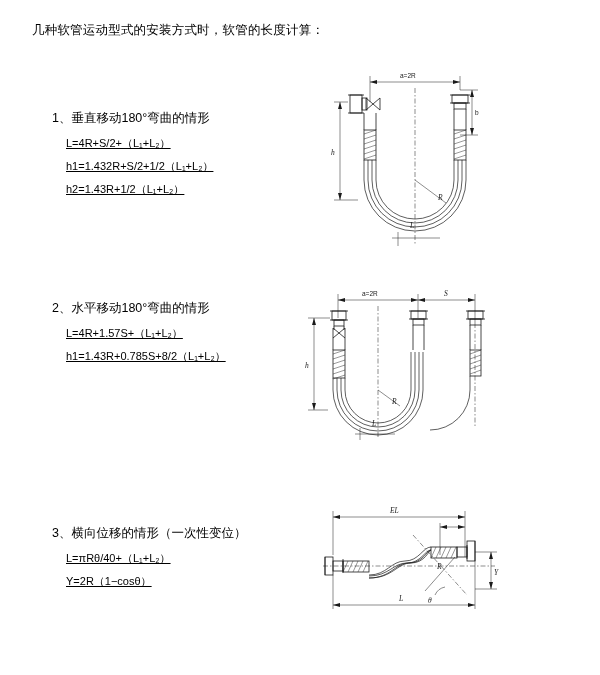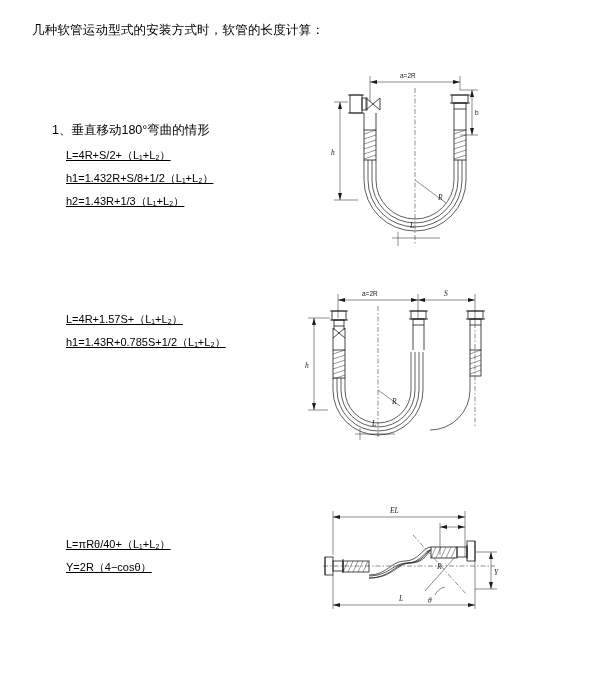--- a/index.html
+++ b/index.html
@@ -35,21 +35,20 @@
   }
   .sec1 { top: 110px; }
   .sec2 { top: 300px; }
   .sec3 { top: 525px; }
 
   .text-block {
     position: absolute;
     left: 52px;
     top: 0;
     width: 260px;
-    margin-top: 12px;
   }
   .sec-title {
     font-size: 12.5px;
     margin-bottom: 9px;
     white-space: nowrap;
   }
   .formula {
     font-size: 11px;
     margin-left: 14px;
     margin-bottom: 8px;
@@ -78,22 +77,22 @@
 <body>
 
 <div class="page">
 
   <div class="heading">几种软管运动型式的安装方式时，软管的长度计算：</div>
 
   <div class="section sec1">
     <div class="text-block">
       <div class="sec-title">1、垂直移动180°弯曲的情形</div>
       <div class="formula">L=4R+S/2+（L₁+L₂）</div>
-      <div class="formula">h1=1.432R+S/8+1/2（L₁+L₂）</div>
-      <div class="formula">h2=1.43R+1/3（L₁+L₂）</div>
+      <div class="formula">h1=1.432R+S/2+1/2（L₁+L₂）</div>
+      <div class="formula">h2=1.43R+1/2（L₁+L₂）</div>
     </div>
 
     <div class="fig fig1">
       <svg width="230" height="200" viewBox="0 0 230 200">
 
         <line class="dim" x1="70" y1="22" x2="160" y2="22"></line>
         <path class="fl" d="M70,22 l7,-2 l0,4 z"></path>
         <path class="fl" d="M160,22 l-7,-2 l0,4 z"></path>
         <text class="lbl" x="100" y="18">a=2R</text>
 
@@ -163,22 +162,23 @@
 
         <line class="dim" x1="98" y1="172" x2="98" y2="186"></line>
         <text class="lbl-i" x="110" y="168">L</text>
         <line class="dim" x1="92" y1="178" x2="140" y2="178"></line>
       </svg>
     </div>
   </div>
 
   <div class="section sec2">
     <div class="text-block">
+      <div class="sec-title">2、水平移动180°弯曲的情形</div>
       <div class="formula">L=4R+1.57S+（L₁+L₂）</div>
-      <div class="formula">h1=1.43R+0.785S+1/2（L₁+L₂）</div>
+      <div class="formula">h1=1.43R+0.785S+8/2（L₁+L₂）</div>
     </div>
 
     <div class="fig fig2">
       <svg width="230" height="180" viewBox="0 0 230 180">
 
         <line class="dim" x1="38" y1="22" x2="118" y2="22"></line>
         <path class="fl" d="M38,22 l7,-2 l0,4 z"></path>
         <path class="fl" d="M118,22 l-7,-2 l0,4 z"></path>
         <text class="lbl" x="62" y="18">a=2R</text>
         <line class="dim" x1="118" y1="22" x2="175" y2="22"></line>
@@ -254,22 +254,23 @@
 
         <line class="dim" x1="60" y1="150" x2="60" y2="162"></line>
         <text class="lbl-i" x="72" y="148">L</text>
         <line class="dim" x1="55" y1="156" x2="95" y2="156"></line>
       </svg>
     </div>
   </div>
 
   <div class="section sec3">
     <div class="text-block">
+      <div class="sec-title">3、横向位移的情形（一次性变位）</div>
       <div class="formula">L=πRθ/40+（L₁+L₂）</div>
-      <div class="formula">Y=2R（4−cosθ）</div>
+      <div class="formula">Y=2R（1−cosθ）</div>
     </div>
 
     <div class="fig fig3">
       <svg width="240" height="140" viewBox="0 0 240 140">
 
         <line class="dim" x1="38" y1="22" x2="170" y2="22"></line>
         <path class="fl" d="M38,22 l7,-2 l0,4 z"></path>
         <path class="fl" d="M170,22 l-7,-2 l0,4 z"></path>
         <text class="lbl-i" x="95" y="18">EL</text>
         <line class="dim" x1="38" y1="16" x2="38" y2="60"></line>

